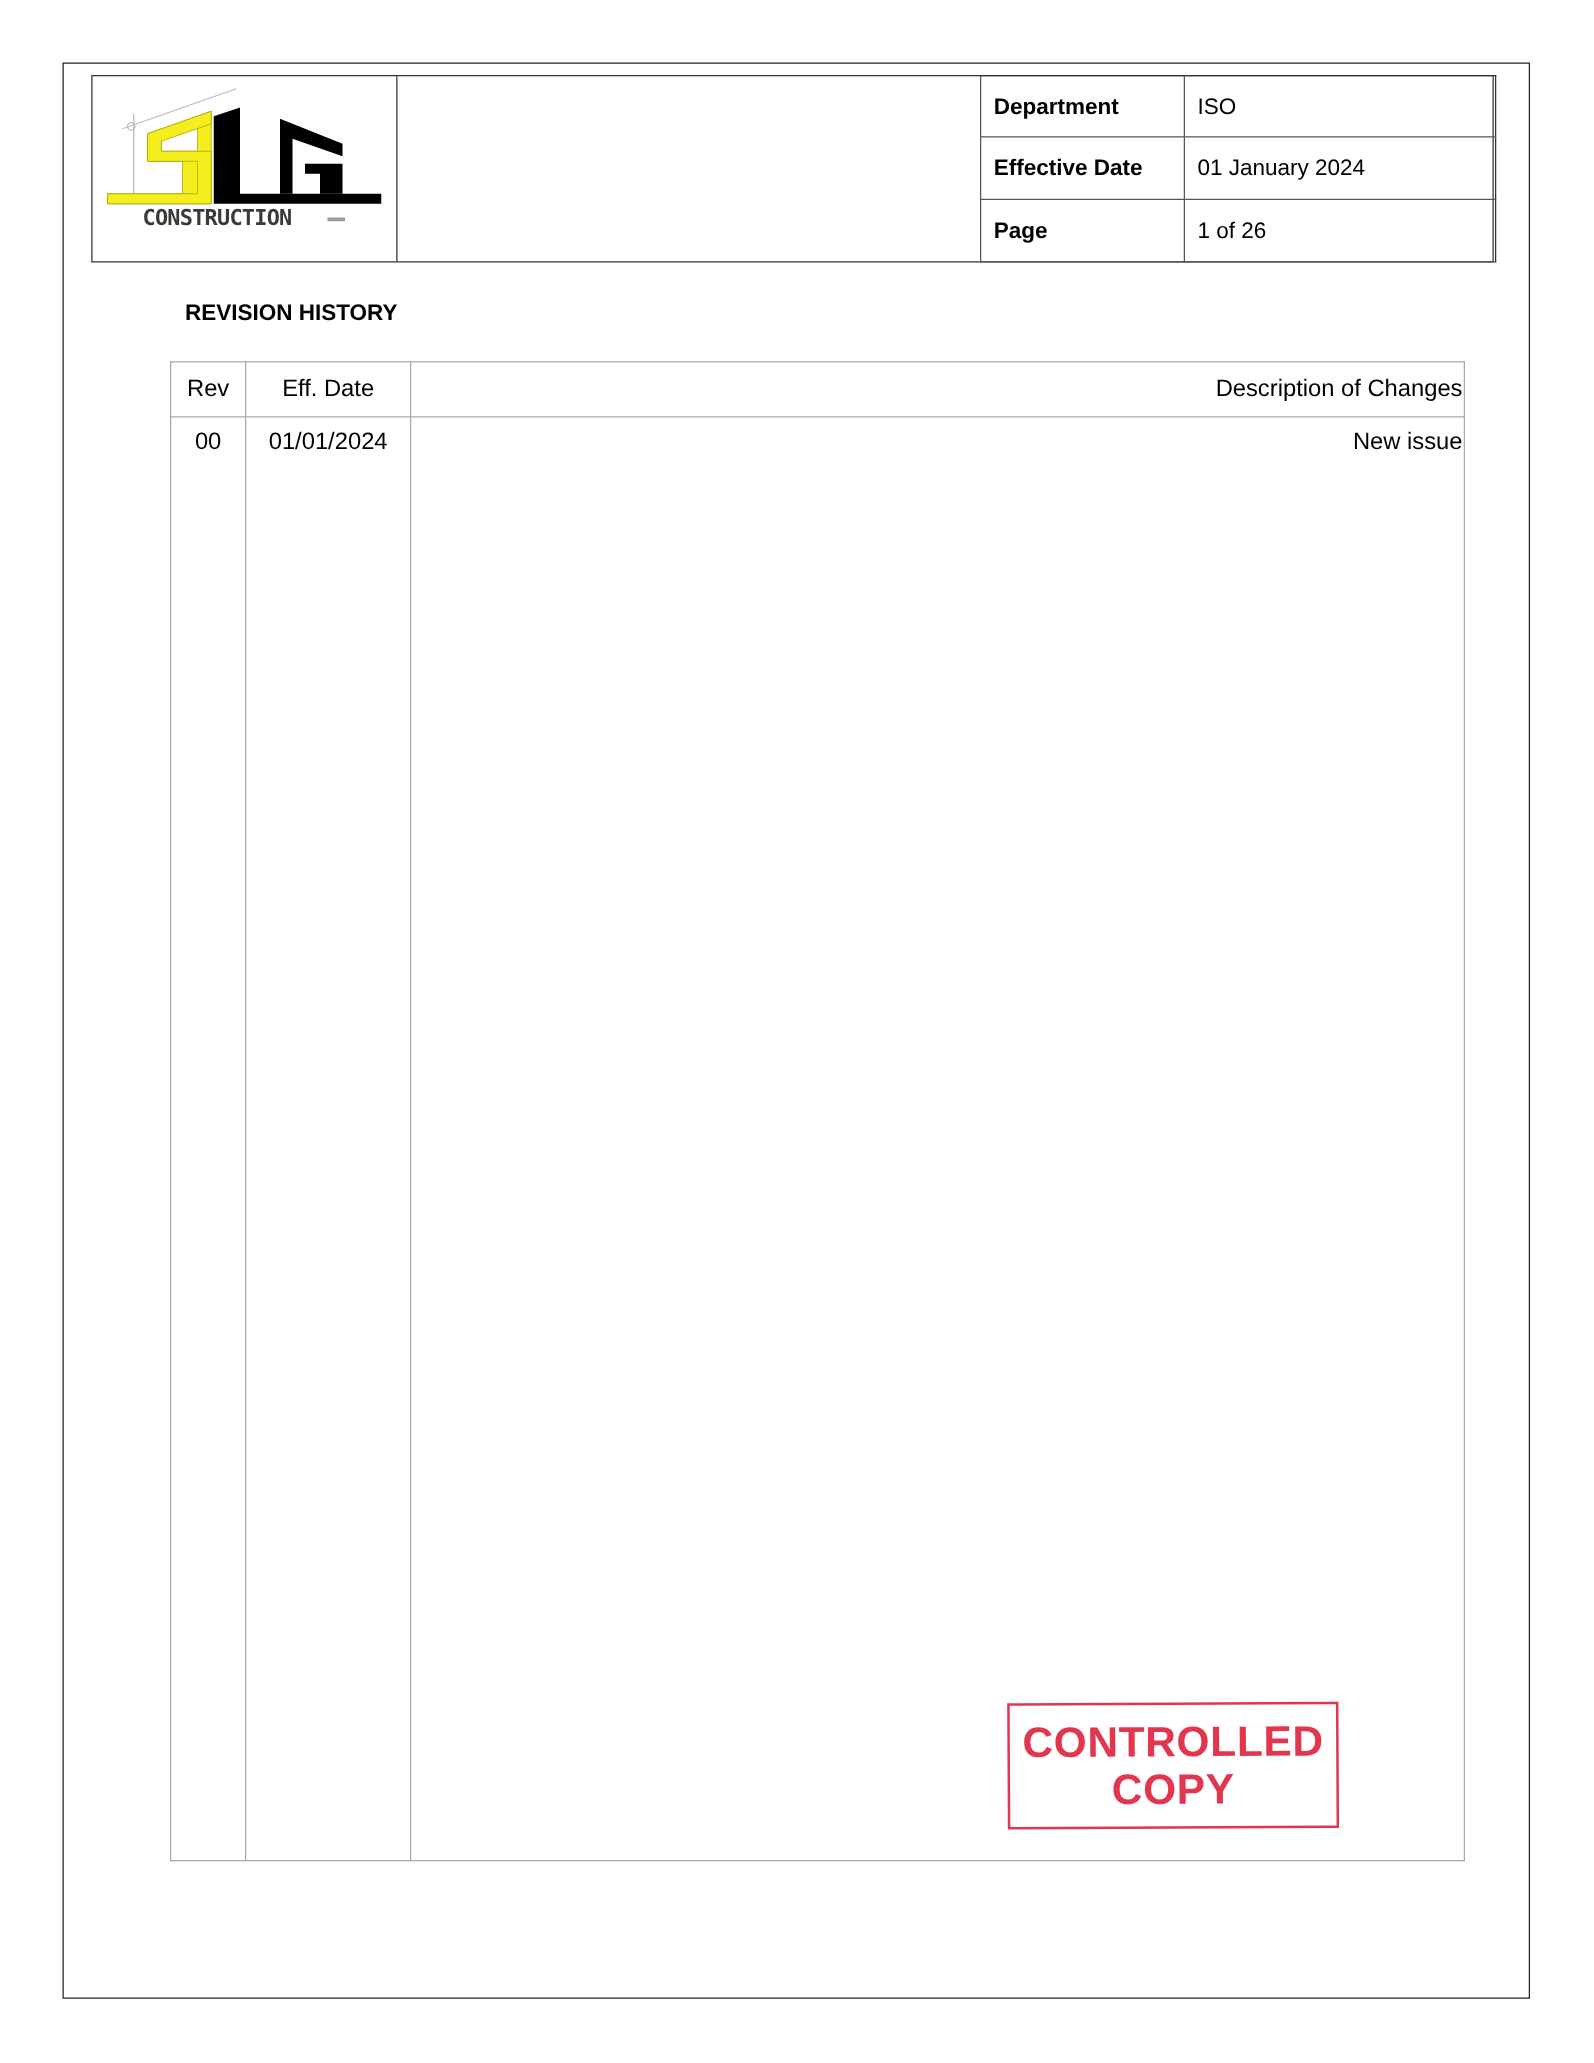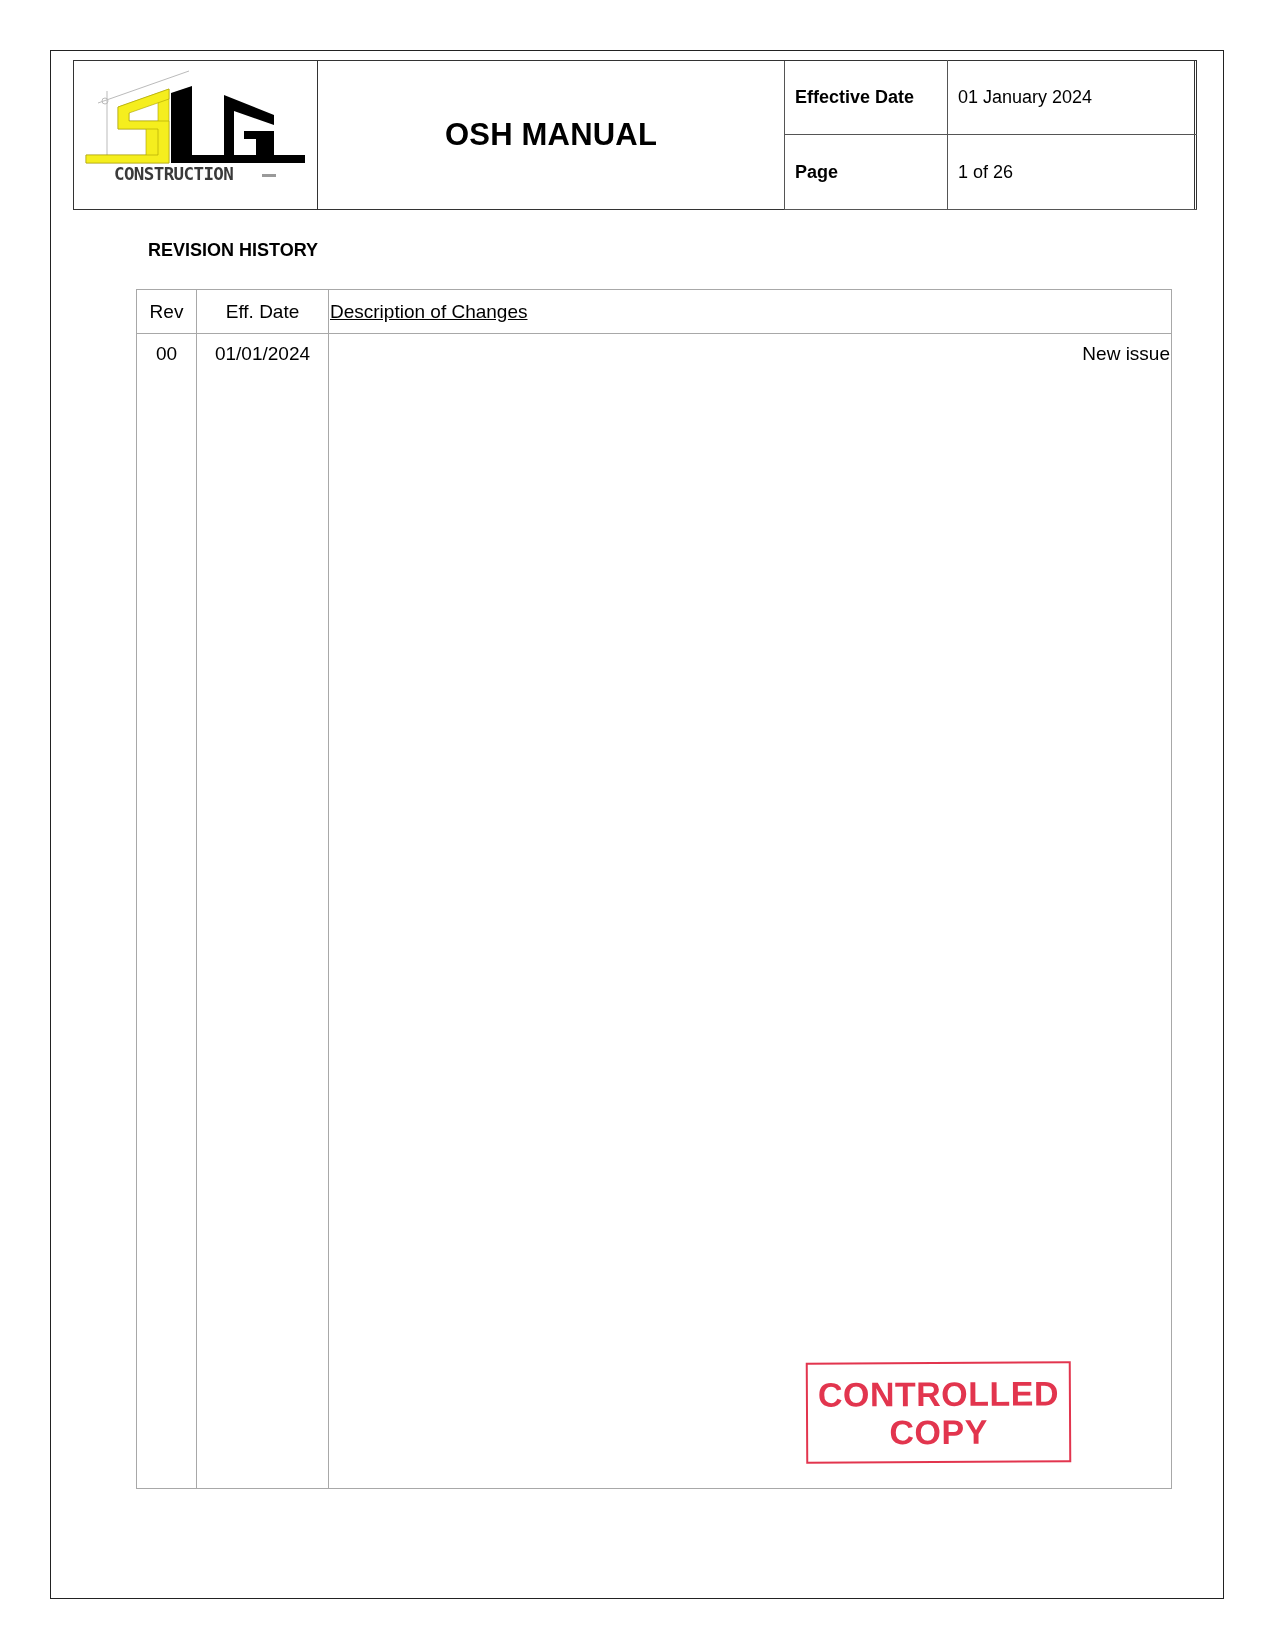--- a/index.html
+++ b/index.html
@@ -117,21 +117,21 @@
       vertical-align: middle;
     }
     .rev-table td {
       vertical-align: top;
       padding-top: 9px;
     }
     .col-rev { width: 60px; text-align: center; }
     .col-date { width: 132px; text-align: center; }
     .col-desc { text-align: right; }
     .rev-table td.col-desc { padding-left: 11px; }
-    .rev-table th.col-desc { text-align: left; text-decoration: underline; }
+    .rev-table th.col-desc { text-align: right; }
 
     
     .stamp {
       position: absolute;
       left: 806px;
       top: 1362px;
       width: 265px;
       height: 101px;
       border: 2.5px solid #e0243f;
       box-sizing: border-box;
@@ -179,26 +179,27 @@
       <path d="M97 32 L118 25 L118 94 L231 94 L231 102 L97 102 Z" fill="#000"></path>
 
       <path d="M150 34 L200 54 L200 64 L160 50 L160 94 L150 94 Z" fill="#000"></path>
       <path d="M170 70 L200 70 L200 94 L182 94 L182 78 L170 78 Z" fill="#000"></path>
 
       <text x="40" y="119" font-family="'DejaVu Sans Mono', monospace" font-weight="bold" font-size="17.5" fill="#3a3a3a" letter-spacing="-0.6">CONSTRUCTION</text>
       <rect x="188" y="113" width="14" height="3" fill="#9a9a9a"></rect>
     </svg>
   </div>
 
-  <div class="title-cell">
-    <div class="doc-title">OSH MANUAL</div>
-  </div>
 
   <table class="info-table">
     <tbody>
+        <tr>
+      <td class="label">Department</td>
+      <td class="value">ISO</td>
+    </tr>
     <tr>
       <td class="label">Effective Date</td>
       <td class="value">01 January 2024</td>
     </tr>
     <tr>
       <td class="label">Page</td>
       <td class="value">1 of 26</td>
     </tr>
   </tbody>
     </table>

